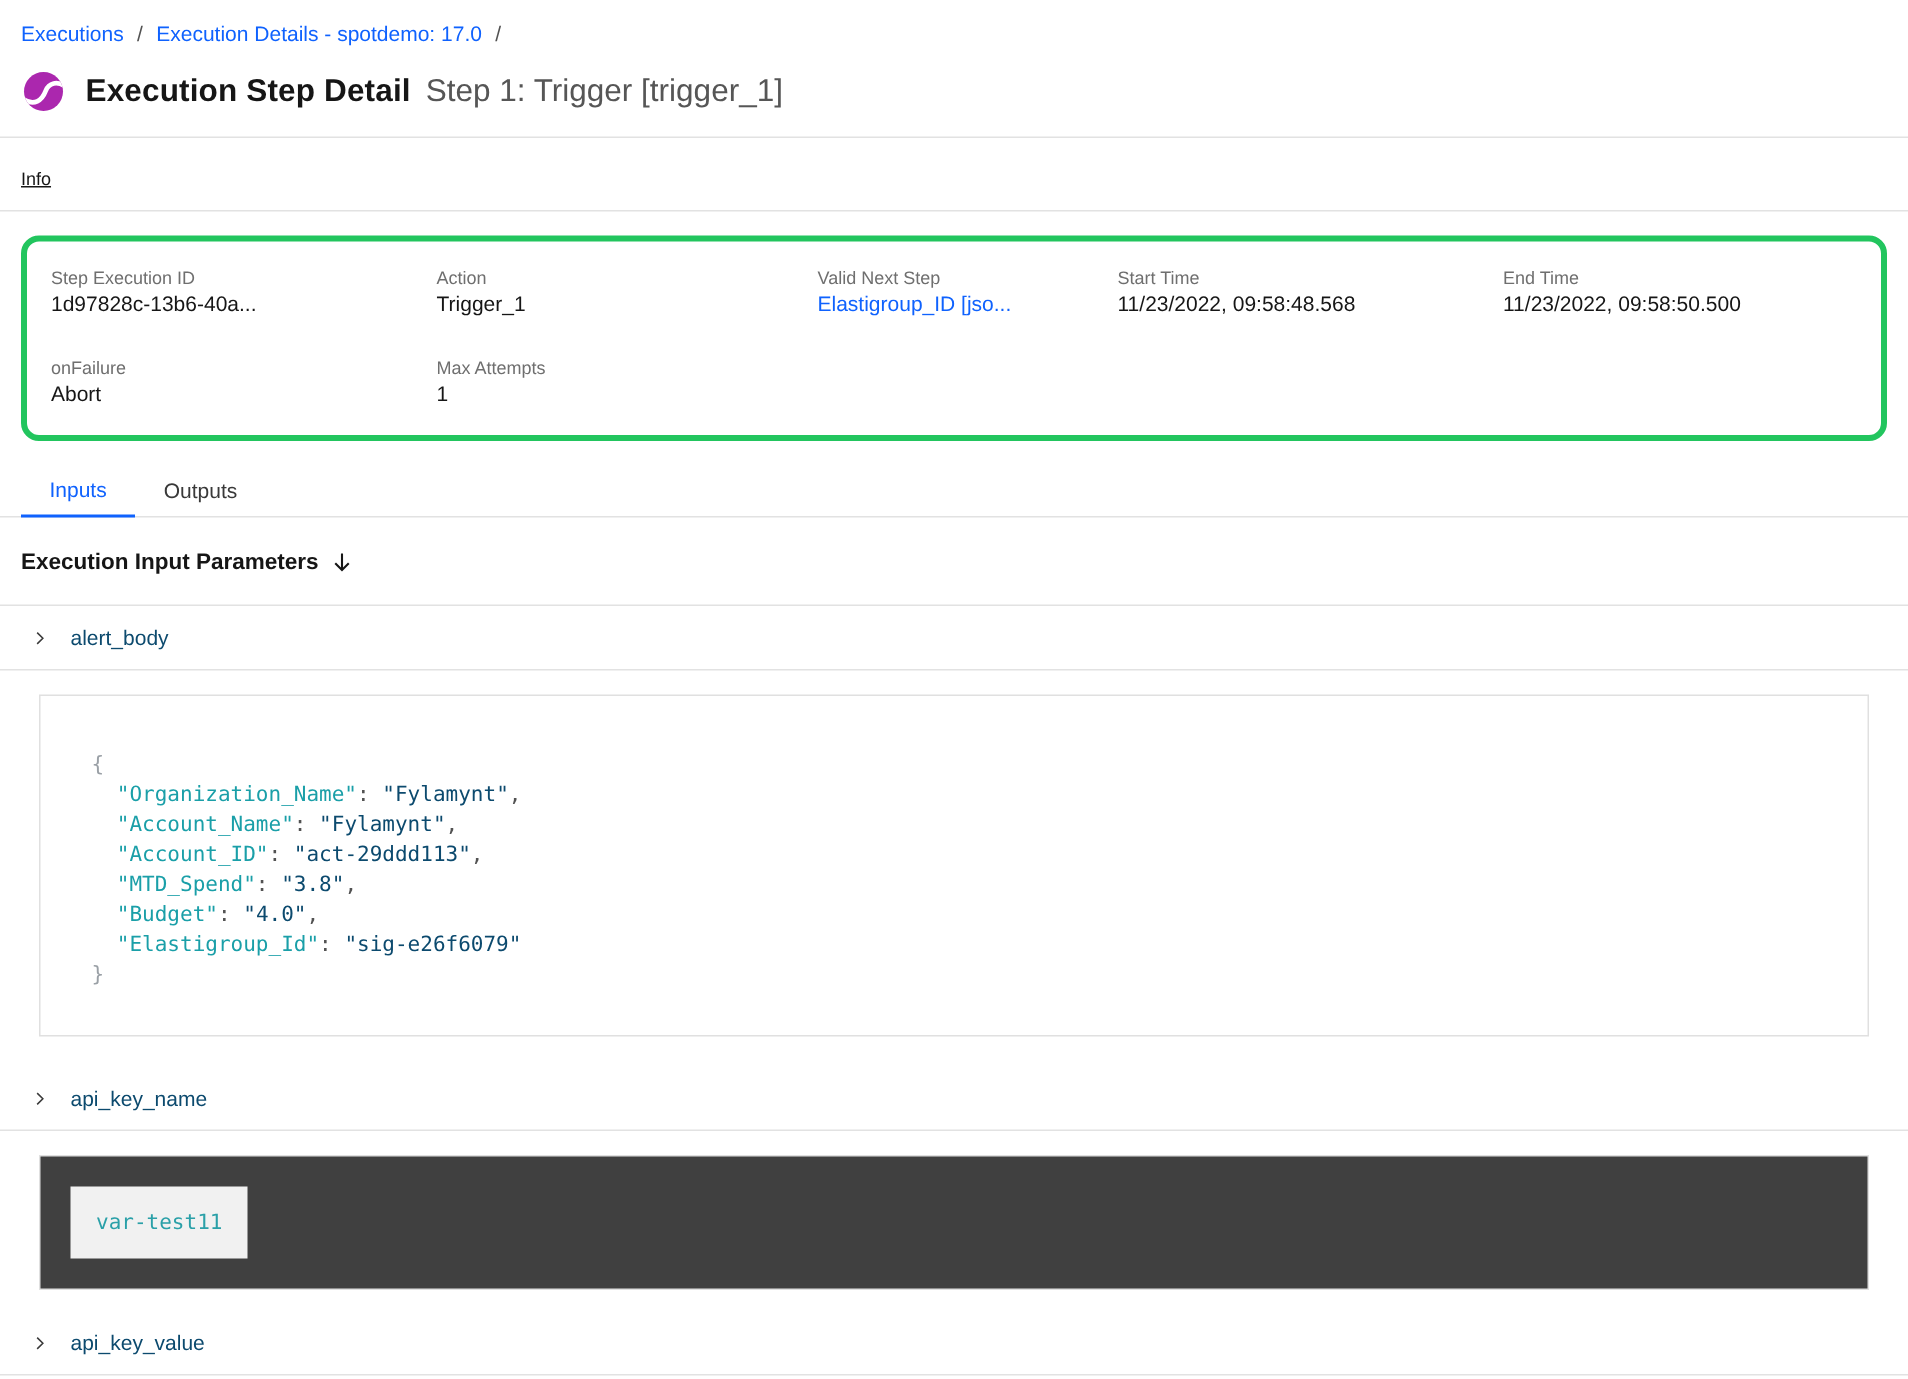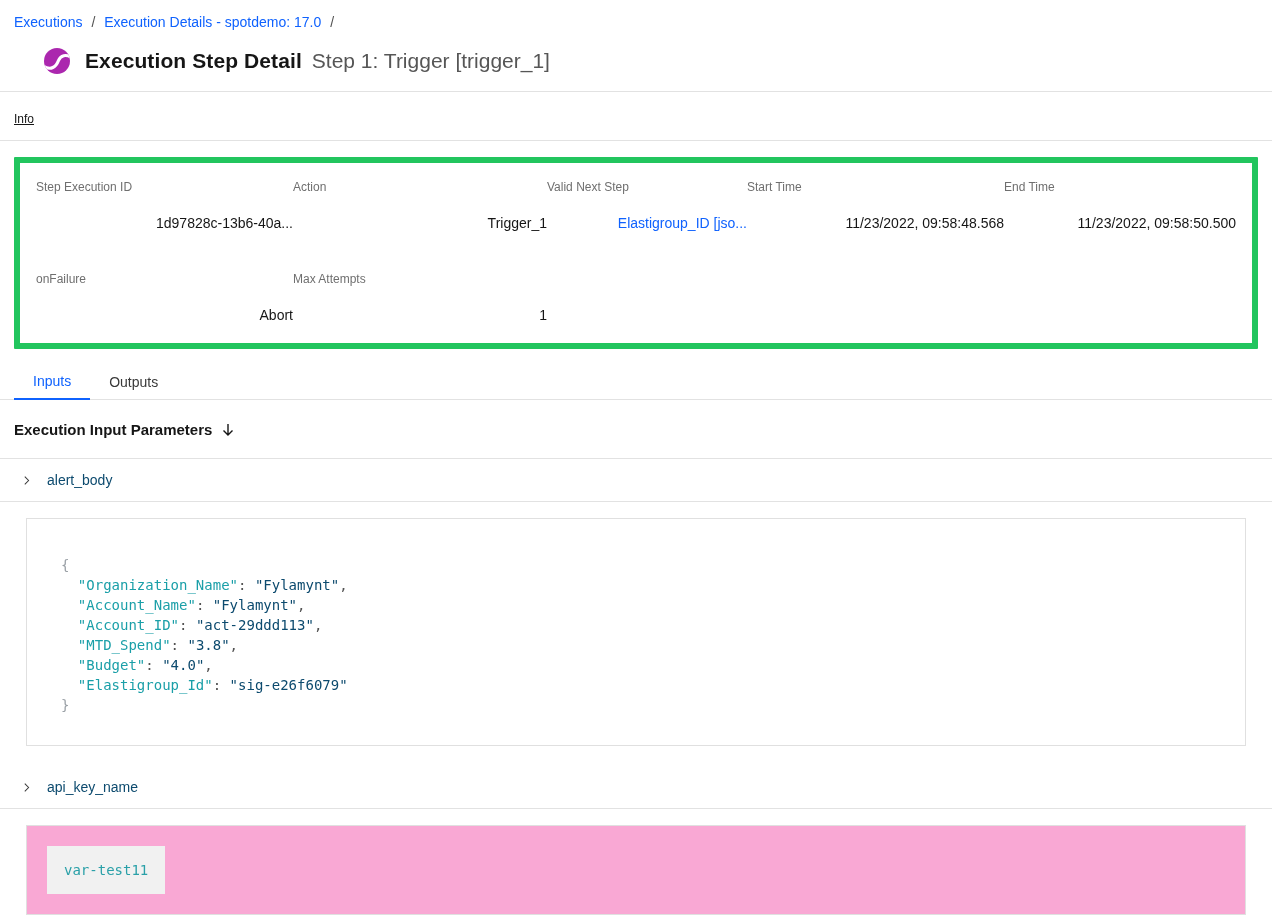--- a/index.html
+++ b/index.html
@@ -9,36 +9,36 @@
     font-family: "Liberation Sans", sans-serif;
     color: #161616;
   }
 
   
   .breadcrumb { padding: 14px 14px 0; font-size: 14px; line-height: 17px; }
   .breadcrumb a { color: #0f62fe; text-decoration: none; cursor: pointer; }
   .breadcrumb .sep { color: #525252; margin: 0 5px; }
 
   
-  .title-row { display: flex; align-items: center; margin-top: 15px; padding: 0 14px 15px; margin-left: 28px; }
+  .title-row { display: flex; align-items: center; margin-top: 15px; padding: 0 14px 15px; }
   .logo { width: 30px; height: 30px; margin-right: 13px; flex: 0 0 auto; }
   .page-title { font-size: 21px; font-weight: 700; letter-spacing: 0.1px; }
   .page-subtitle { font-size: 21px; font-weight: 400; color: #565656; margin-left: 10px; }
 
   .hr { border-top: 1px solid #e2e2e2; }
 
   
   .info-heading { font-size: 12px; padding: 20px 14px 14px; text-decoration: underline; }
   .info-card {
-    margin: 16px 14px 0; border: 6px solid #22c55e; border-radius: 1px;
+    margin: 16px 14px 0; border: 4px solid #22c55e; border-radius: 12px;
     padding: 17px 16px 20px;
-    display: grid; grid-template-columns: 257px 254px 200px 257px 1fr; row-gap: 41px;
+    display: grid; grid-template-columns: 257px 254px 200px 257px 1fr; row-gap: 28px;
   }
   .field-label { font-size: 12px; color: #6f6f6f; }
-  .field-value { font-size: 14px; margin-top: 21px; color: #161616; text-align: right; }
+  .field-value { font-size: 14px; margin-top: 2px; color: #161616; }
   .field-value.link { color: #0f62fe; cursor: pointer; }
   .field-value.wf-link { font-weight: 700; }
   .status-value { display: flex; align-items: center; gap: 8px; }
   .check-icon { width: 16px; height: 16px; display: inline-block; }
 
   
   .tabs { display: flex; margin-top: 14px; padding-left: 14px; border-bottom: 1px solid #e2e2e2; align-items: center; }
   .tab { font-size: 14px; padding: 10px 19px 9px; cursor: pointer; color: #393939; }
   .tab.active { color: #0f62fe; border-bottom: 2px solid #0f62fe; margin-bottom: -1px; }
 
@@ -63,21 +63,21 @@
   .code-panel { margin: 16px 26px 20px; border: 1px solid #e0e0e0; padding: 36px 34px 30px; background: #fff; }
   .code { font-family: "DejaVu Sans Mono", monospace; font-size: 14px; line-height: 20px; color: #525252; }
   .code-line.entry { padding-left: 2ch; }
   .code .brace { color: #9aa0a6; }
   .code .k { color: #1a9fa8; }
   .code .v { color: #0c4a6e; }
   .code .k::before, .code .k::after, .code .v::before, .code .v::after { content: '"'; }
   .code .p { white-space: pre; color: #525252; }
 
   
-  .value-panel { margin: 16px 26px 14px; border: 1px solid #e0e0e0; padding: 20px; background: #f9a8d4; }
+  .value-panel { margin: 16px 26px 14px; border: 1px solid #e0e0e0; padding: 20px; background: #404040; }
   .chip {
     display: inline-block; background: #f1f1f1; padding: 16px 17px;
     font-family: "DejaVu Sans Mono", monospace; font-size: 14px; color: #2aa0a8;
   }
 </style>
 </head>
 <body>
 
 <div class="breadcrumb">
   <a>Executions</a>

